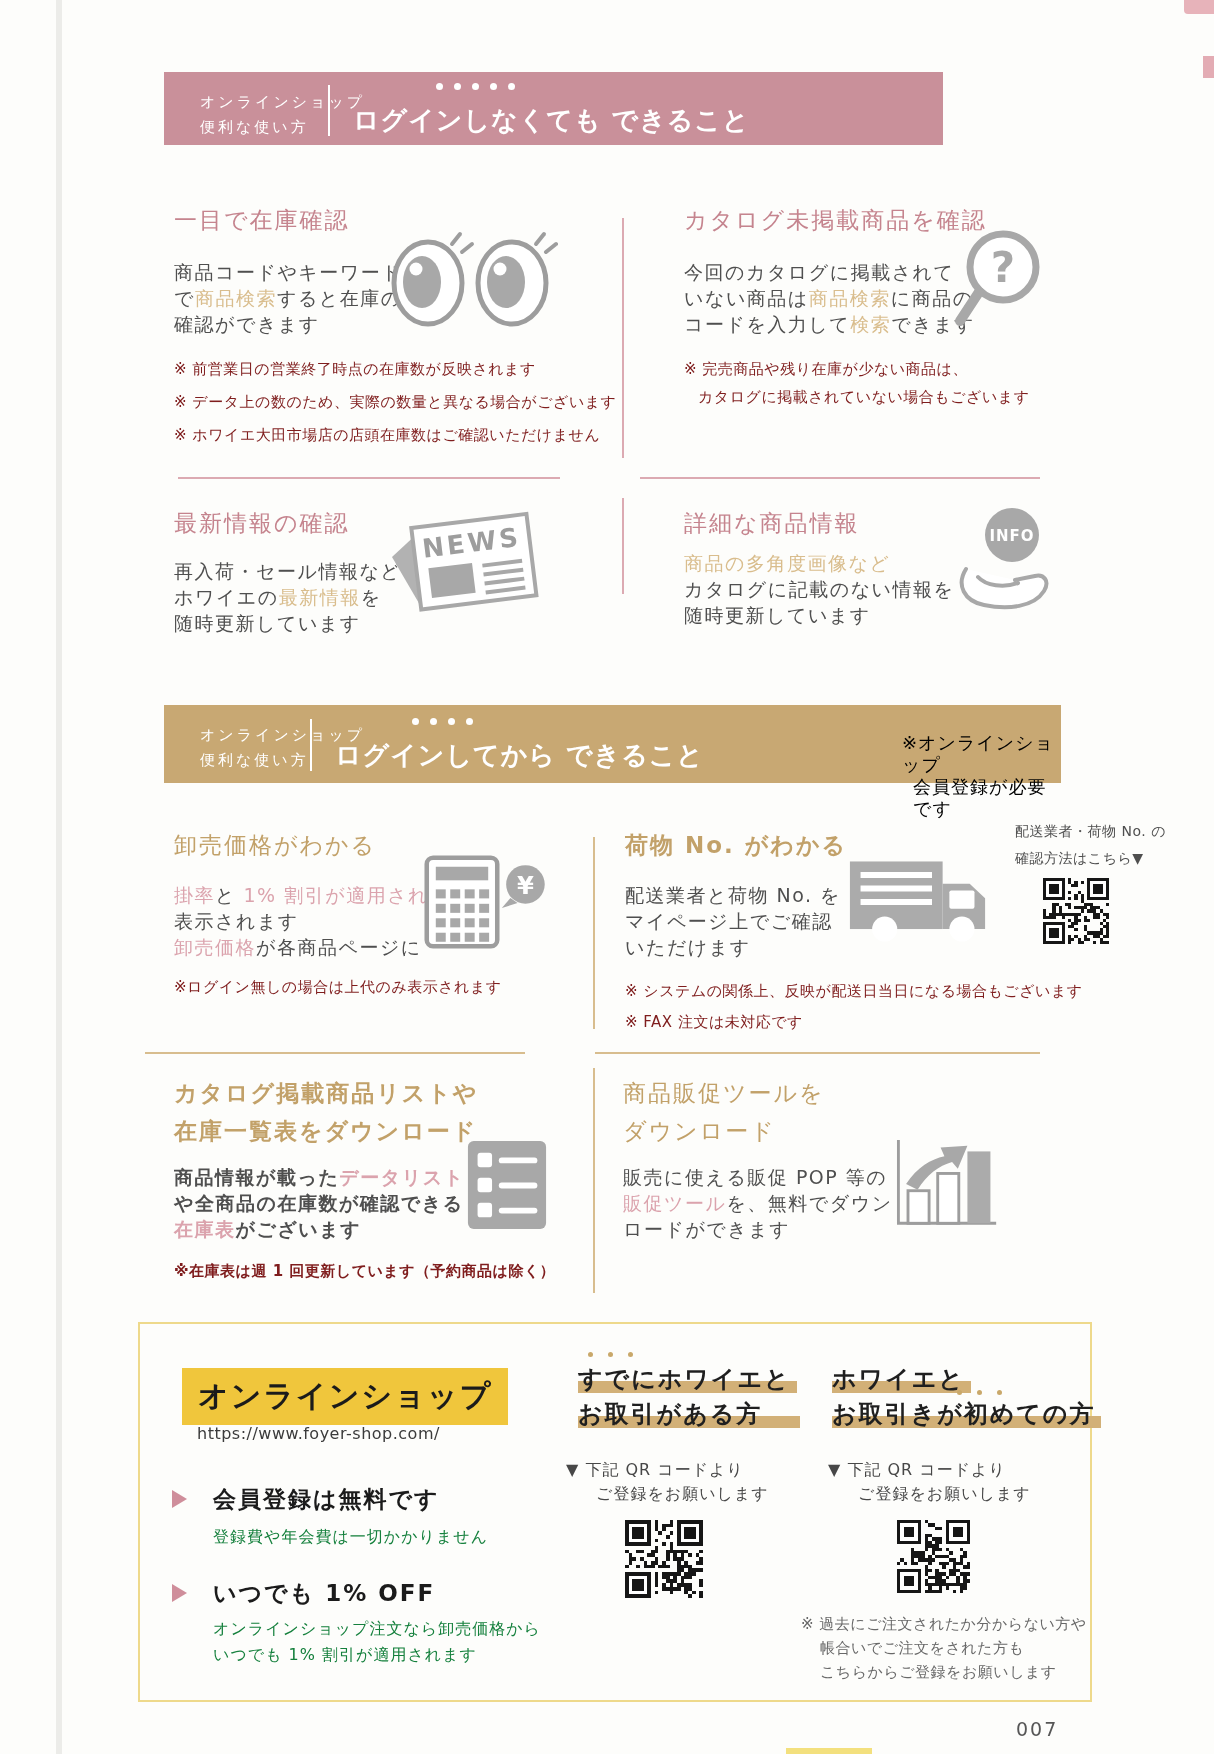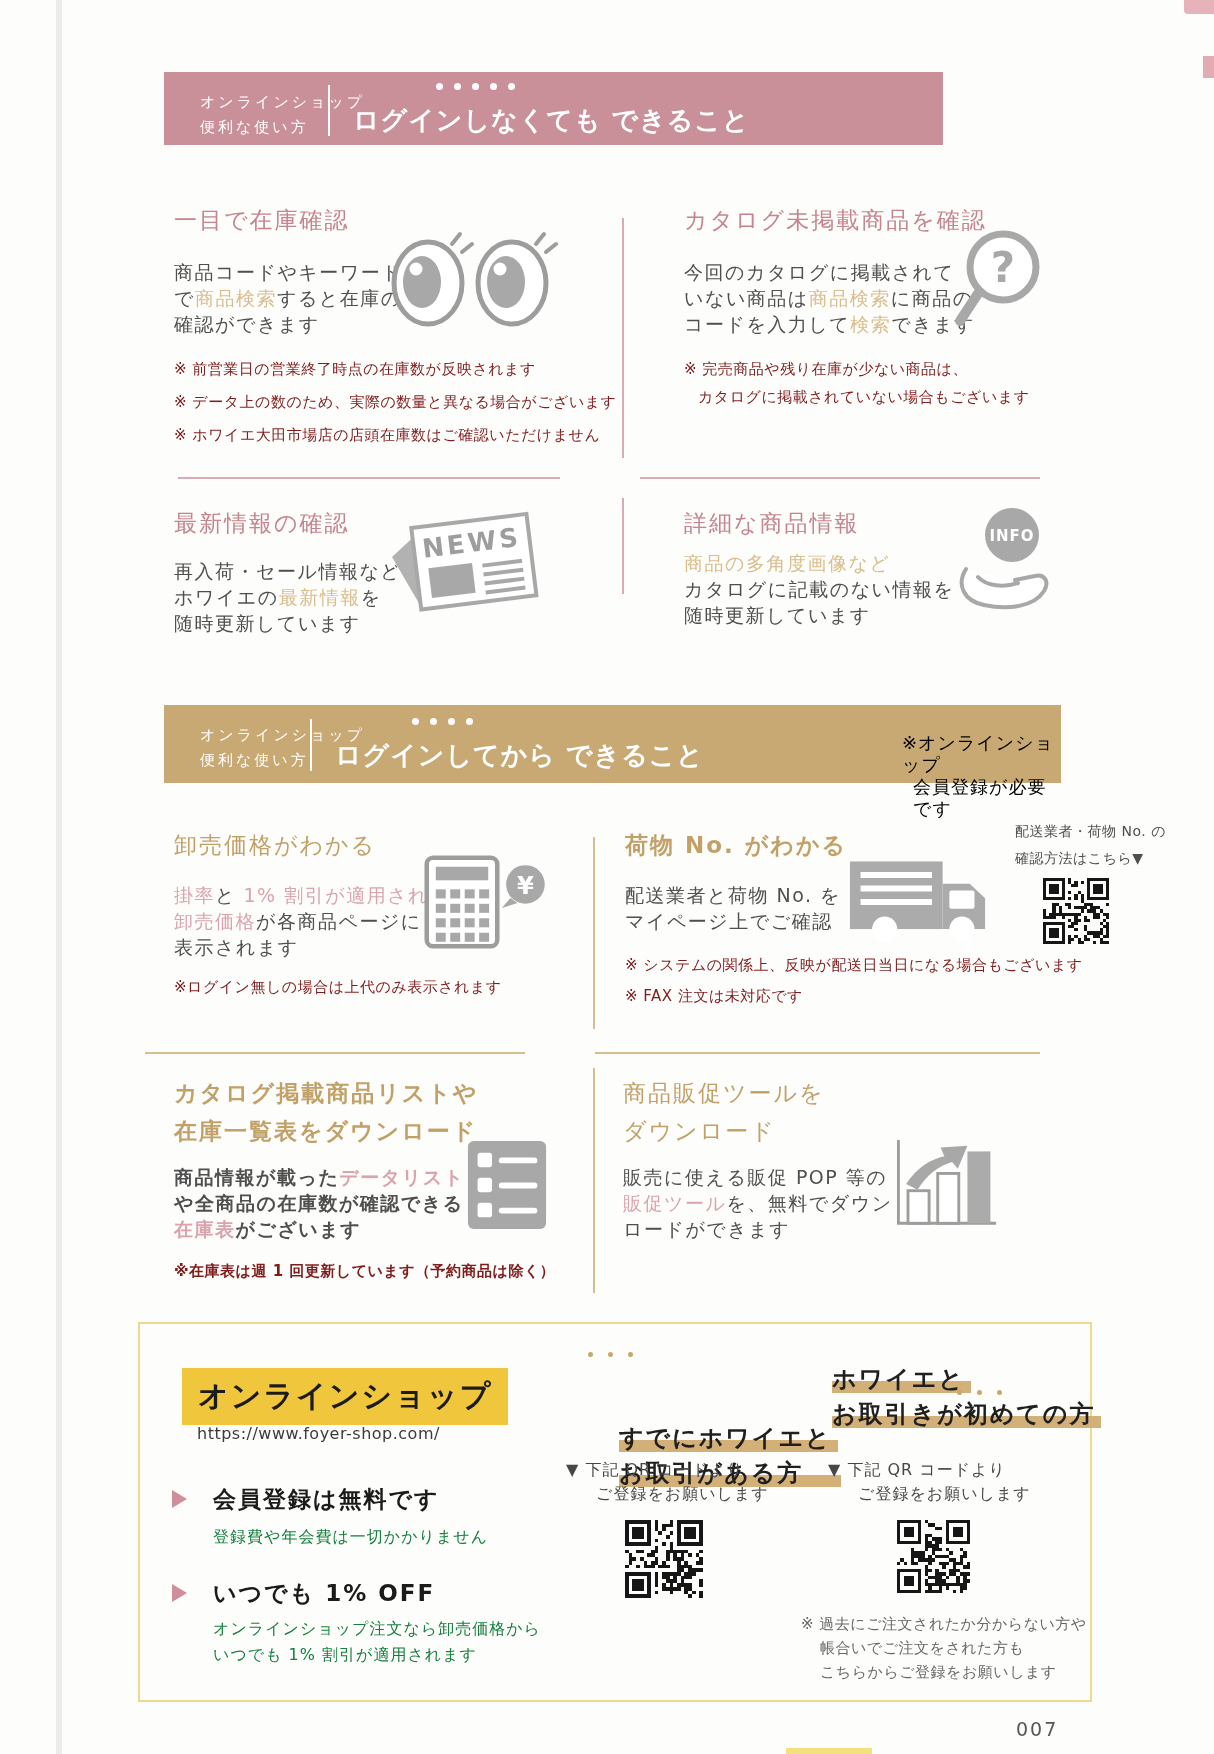--- a/index.html
+++ b/index.html
@@ -203,22 +203,22 @@
 
   <div class="abs vline-tan" style="left:593px;top:837px;height:192px;"></div>
   <div class="abs vline-tan" style="left:593px;top:1068px;height:225px;"></div>
   <div class="abs hline-tan" style="left:145px;top:1052px;width:380px;"></div>
   <div class="abs hline-tan" style="left:595px;top:1052px;width:445px;"></div>
 
   <section class="sec" style="left:174px;top:830px;">
     <div class="sec-title t-tan" style="margin-bottom:22px;">卸売価格がわかる</div>
     <div class="body-l">
       <span class="line"><span class="hl-pink">掛率</span><span>と </span><span class="hl-pink">1% 割引が適用された</span></span>
+      <span class="line">表示されます</span>
       <span class="line"><span class="hl-pink">卸売価格</span><span>が各商品ページに</span></span>
-      <span class="line">表示されます</span>
     </div>
     <div class="note-l" style="margin-top:18px;">
       <span class="line">※ログイン無しの場合は上代のみ表示されます</span>
     </div>
   </section>
   <div class="abs" style="left:424px;top:855px;width:76px;height:94px;">
     <svg viewBox="0 0 84 104" width="76" height="94">
       <rect x="3" y="3" width="78" height="98" rx="7" fill="#fff" stroke="#9d9d9d" stroke-width="5"></rect>
       <rect x="13" y="13" width="58" height="15" fill="#a8a8a8"></rect>
       <g fill="#a8a8a8">
@@ -247,20 +247,21 @@
       <polygon points="16,50 4,64 26,57" fill="#a8a8a8"></polygon>
       <text x="37" y="44" font-size="34" font-weight="bold" fill="#fff" text-anchor="middle" font-family="DejaVu Sans,sans-serif">¥</text>
     </svg>
   </div>
 
   <section class="sec" style="left:625px;top:830px;">
     <div class="sec-title t-tan" style="margin-bottom:22px;font-weight:bold;">荷物 No. がわかる</div>
     <div class="body-l">
       <span class="line">配送業者と荷物 No. を</span>
       <span class="line">マイページ上でご確認</span>
+      <span class="line">いただけます</span>
     </div>
     <div class="note-l" style="margin-top:16px;line-height:31px;">
       <span class="line">※ システムの関係上、反映が配送日当日になる場合もございます</span>
       <span class="line">※ FAX 注文は未対応です</span>
     </div>
   </section>
   <div class="abs" style="left:848px;top:850px;width:140px;height:105px;">
     <svg viewBox="0 0 145 105" width="140" height="105">
       <rect x="2" y="10" width="96" height="70" fill="#ababab"></rect>
       <g stroke="#fff" stroke-width="6">
@@ -469,21 +470,21 @@
   <div class="abs pt-desc" style="left:213px;top:1616px;white-space:nowrap;">
     <span class="line">オンラインショップ注文なら卸売価格から</span>
     <span class="line">いつでも 1% 割引が適用されます</span>
   </div>
 
   <div class="dots dots-t abs" style="left:588px;top:1352px;">
       <i></i>
       <i></i>
       <i></i>
     </div>
-  <div class="abs f-head" style="left:578px;top:1421px;white-space:nowrap;margin-left:41px;">
+  <div class="abs f-head" style="left:578px;top:1362px;white-space:nowrap;">
     <span class="line"><span class="hl" style="padding-right:6px;">すでにホワイエと</span></span>
     <span class="line"><span class="hl" style="padding-right:38px;">お取引がある方</span></span>
   </div>
   <div class="abs qr-lines" style="left:566px;top:1458px;white-space:nowrap;">
     <span class="line">▼ 下記 QR コードより</span>
     <span class="line" style="padding-left:30px;">ご登録をお願いします</span>
   </div>
   <div class="qr" style="left:625px;top:1520px;width:78px;height:78px;">
       <svg viewBox="0 0 21 21" width="100%" height="100%" shape-rendering="crispEdges">
         <rect x="8" y="0" width="1" height="1" fill="#161616"></rect>

